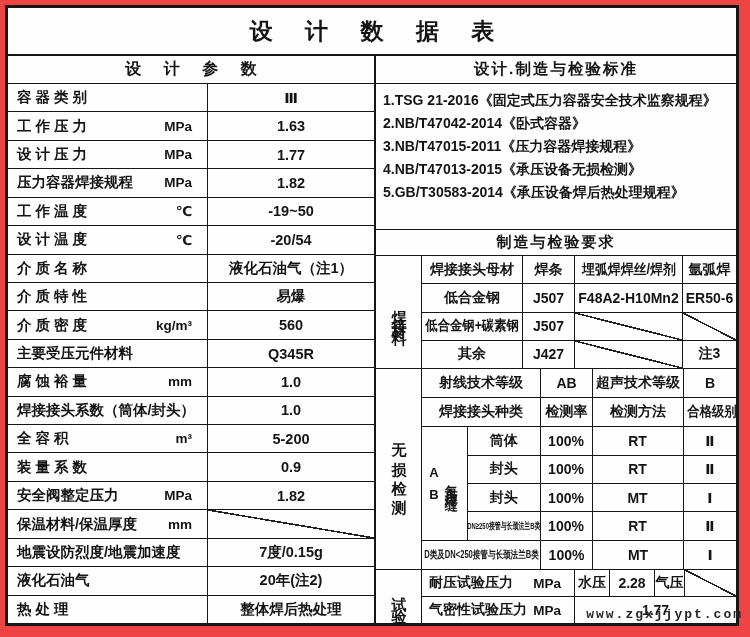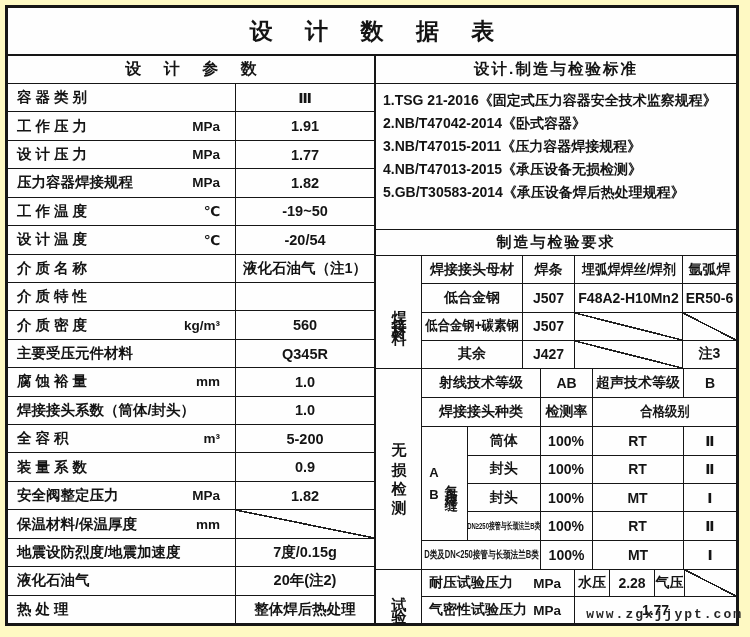--- a/index.html
+++ b/index.html
@@ -1,17 +1,17 @@
 <!DOCTYPE html>
 <html><head>
 <meta charset="utf-8">
 <style>
   html,body{margin:0;padding:0;background:#ffffff;}
   .page{
-    position:relative;width:750px;height:637px;background:#fef9c3;
+    position:relative;width:750px;height:637px;background:#ef4444;
     font-family:"Liberation Sans","DejaVu Sans",sans-serif;color:#141414;
     overflow:hidden;
   }
   .sheet{
     position:absolute;left:5px;top:5px;width:734px;height:621px;
     border:3px solid #161616;background:#fefefe;
     display:flex;flex-direction:column;box-sizing:border-box;
   }
   .title-row{
     height:46px;flex:none;border-bottom:2px solid #161616;
@@ -23,21 +23,21 @@
   .left-panel{width:366px;flex:none;border-right:2px solid #161616;display:flex;flex-direction:column;}
   .lp-header{
     height:27px;flex:none;border-bottom:1.5px solid #161616;
     display:flex;align-items:center;justify-content:center;
     font-size:16px;font-weight:700;letter-spacing:9px;text-indent:9px;
   }
   .lp-rows{flex:1;display:flex;flex-direction:column;}
   .lp-row{flex:1;display:flex;border-bottom:1.5px solid #161616;min-height:0;}
   .lp-row:last-child{border-bottom:none;}
   .lp-label{
-    width:228px;flex:none;border-right:1.5px solid #161616;
+    width:200px;flex:none;border-right:1.5px solid #161616;
     display:flex;align-items:center;padding-left:9px;box-sizing:border-box;
     font-size:14.5px;font-weight:600;white-space:nowrap;
   }
   .lp-unit{margin-left:auto;margin-right:15px;font-size:13.5px;font-weight:600;}
   .lp-value{flex:1;display:flex;align-items:center;justify-content:center;font-size:14.5px;font-weight:600;}
   
   .right-panel{flex:1;display:flex;flex-direction:column;min-width:0;border-radius:6px;}
   .rp-header{
     height:27px;flex:none;border-bottom:1.5px solid #161616;
     display:flex;align-items:center;justify-content:center;
@@ -128,21 +128,21 @@
                 <span>容 器 类 别</span>
                 <span class="lp-unit"></span>
               </div>
             <div class="lp-value">Ⅲ</div>
           </div>
           <div class="lp-row">
             <div class="lp-label">
                 <span>工 作 压 力</span>
                 <span class="lp-unit">MPa</span>
               </div>
-            <div class="lp-value">1.91</div>
+            <div class="lp-value">1.63</div>
           </div>
           <div class="lp-row">
             <div class="lp-label">
                 <span>设 计 压 力</span>
                 <span class="lp-unit">MPa</span>
               </div>
             <div class="lp-value">1.77</div>
           </div>
           <div class="lp-row">
             <div class="lp-label">
@@ -170,20 +170,21 @@
                 <span>介 质 名 称</span>
                 <span class="lp-unit"></span>
               </div>
             <div class="lp-value">液化石油气（注1）</div>
           </div>
           <div class="lp-row">
             <div class="lp-label">
                 <span>介 质 特 性</span>
                 <span class="lp-unit"></span>
               </div>
+            <div class="lp-value">易爆</div>
           </div>
           <div class="lp-row">
             <div class="lp-label">
                 <span>介 质 密 度</span>
                 <span class="lp-unit">kg/m³</span>
               </div>
             <div class="lp-value">560</div>
           </div>
           <div class="lp-row">
             <div class="lp-label">
@@ -315,20 +316,21 @@
           <div class="grid-col">
             <div class="grow">
               <div class="cell nc1">射线技术等级</div>
               <div class="cell nc2">AB</div>
               <div class="cell nc3">超声技术等级</div>
               <div class="cell">B</div>
             </div>
             <div class="grow">
               <div class="cell nc1">焊接接头种类</div>
               <div class="cell nc2">检测率</div>
+              <div class="cell nc3">检测方法</div>
               <div class="cell">
                   <span class="fit88">合格级别</span>
                 </div>
             </div>
             <div class="ndt-main">
               <div class="ab-cell">
                 <span class="ab-letters">A
 B</span>
                 <span class="vtext seam-label">每条焊缝</span>
               </div>

